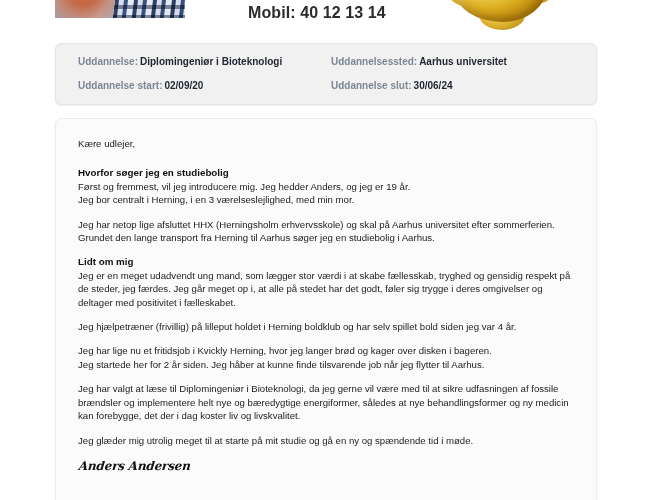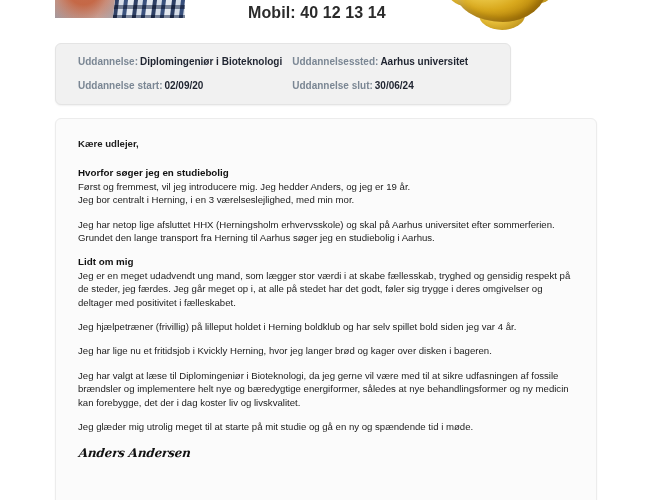--- a/index.html
+++ b/index.html
@@ -105,21 +105,21 @@
     background: #f1f1f1;
     border: 1px solid #e4e4e4;
     border-radius: 6px;
     box-sizing: border-box;
     box-shadow: 0 1px 2px rgba(0,0,0,0.06);
   }
 
   .info-card {
     left: 55px;
     top: 43px;
-    width: 456px;
+    width: 542px;
     height: 62px;
     padding: 10px 22px;
   }
 
   .info-grid {
     display: grid;
     grid-template-columns: 1fr 1fr;
     row-gap: 12px;
     column-gap: 10px;
     height: 100%;
@@ -153,21 +153,21 @@
   .letter-body {
     font-size: 9.6px;
     line-height: 13.4px;
     color: #1c1c1c;
   }
   .letter-body p {
     margin: 0 0 11px 0;
   }
   .letter-body p:last-child { margin-bottom: 0; }
 
-  .salutation { margin-bottom: 16px !important; font-weight: bold; }
+  .salutation { margin-bottom: 16px !important; }
 
   .sec-head {
     font-weight: bold;
     color: #111111;
     margin: 0;
     font-size: 9.8px;
     line-height: 13.4px;
   }
 
   .closing { margin-bottom: 2px !important; }
@@ -251,20 +251,21 @@
 
       <p>
         <span class="sec-head">Lidt om mig</span><br>
         <span>Jeg er en meget udadvendt ung mand, som lægger stor værdi i at skabe fællesskab, tryghed og gensidig respekt på de steder, jeg færdes. Jeg går meget op i, at alle på stedet har det godt, føler sig trygge i deres omgivelser og deltager med positivitet i fælleskabet.</span>
       </p>
 
       <p>Jeg hjælpetræner (frivillig) på lilleput holdet i Herning boldklub og har selv spillet bold siden jeg var 4 år.</p>
 
       <p>
         <span>Jeg har lige nu et fritidsjob i Kvickly Herning, hvor jeg langer brød og kager over disken i bageren.</span><br>
+        <span>Jeg startede her for 2 år siden. Jeg håber at kunne finde tilsvarende job når jeg flytter til Aarhus.</span>
       </p>
 
       <p>Jeg har valgt at læse til Diplomingeniør i Bioteknologi, da jeg gerne vil være med til at sikre udfasningen af fossile brændsler og implementere helt nye og bæredygtige energiformer, således at nye behandlingsformer og ny medicin kan forebygge, det der i dag koster liv og livskvalitet.</p>
 
       <p>Jeg glæder mig utrolig meget til at starte på mit studie og gå en ny og spændende tid i møde.</p>
 
 
       <p>
         <span class="signature">Anders Andersen</span>
       </p>

